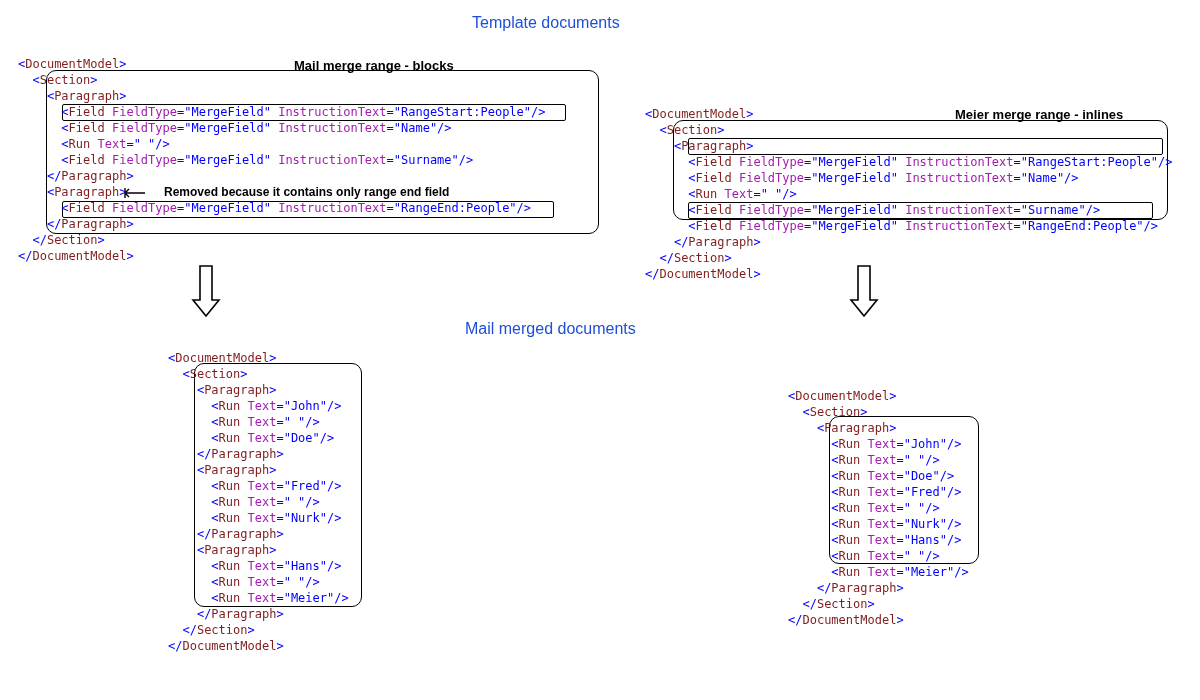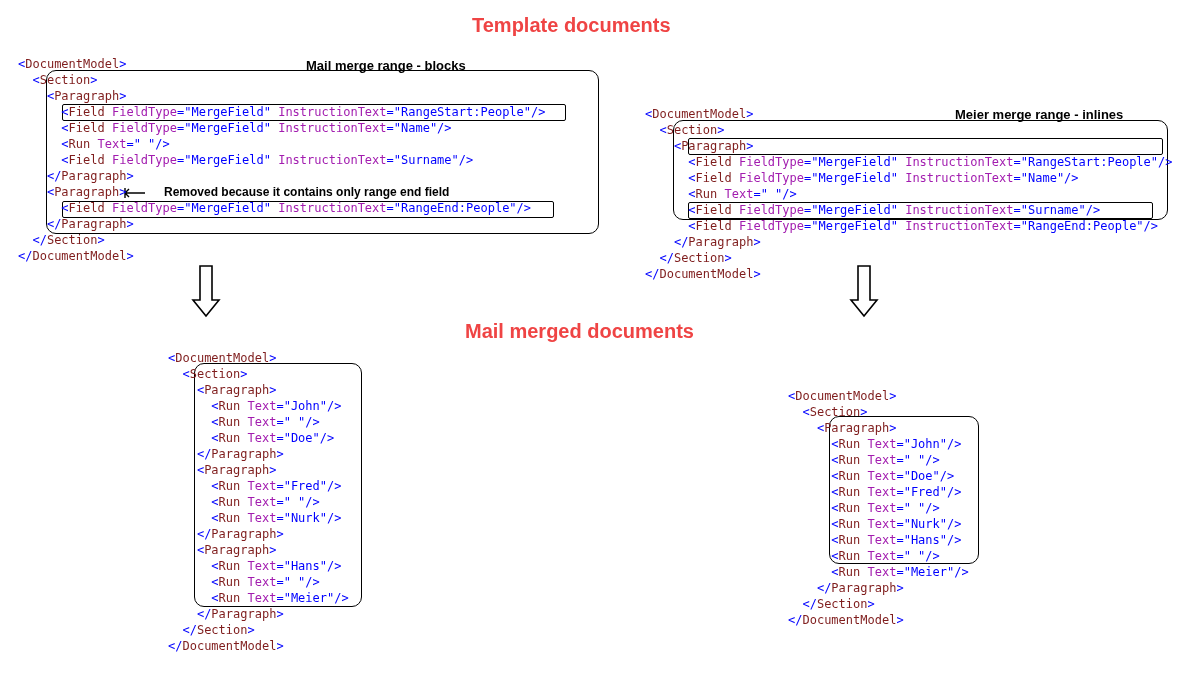--- a/index.html
+++ b/index.html
@@ -1,34 +1,34 @@
 <!DOCTYPE html>
 <html><head>
 <meta charset="utf-8">
 <style>
   *{box-sizing:border-box}
   body{margin:0;padding:0;width:1200px;height:700px;background:#fff;font-family:Consolas,monospace;font-size:12px;position:relative}
-  .heading{font-family:"Segoe UI",Arial,sans-serif;font-weight:700;font-size:20px;color:#ef4444;position:absolute}
+  .heading{font-family:"Segoe UI",Arial,sans-serif;font-weight:400;font-size:16px;color:#1d4ed8;position:absolute}
   .label{font-family:"Segoe UI",Arial,sans-serif;font-weight:700;font-size:13px;color:#000;position:absolute}
   .code{position:absolute;line-height:16px;white-space:pre}
   .box{position:absolute;border:1.5px solid #000;border-radius:10px}
   .hilite{position:absolute;border:1px solid #000;border-radius:2px}
   .arrow{position:absolute}
   
   .t-br{color:#7f1d1d}  
   .t-bl{color:#0000ff}  
   .t-rd{color:#a21caf}  
 </style>
 </head>
 <body>
 
 <div class="heading" style="left:472px;top:14px">Template documents</div>
 <div class="heading" style="left:465px;top:320px">Mail merged documents</div>
 
-<div class="label" style="left:306px;top:58px">Mail merge range - blocks</div>
+<div class="label" style="left:294px;top:58px">Mail merge range - blocks</div>
 
 <div class="box" style="left:46px;top:70px;width:553px;height:164px"></div>
 
 <div class="hilite" style="left:62px;top:104px;width:504px;height:17px"></div>
 
 <div class="hilite" style="left:62px;top:201px;width:492px;height:17px"></div>
 
 <div class="label" style="left:164px;top:185px;font-size:12px">Removed because it contains only range end field</div>
 <svg class="arrow" style="left:117px;top:186px" width="30" height="14">
     <path d="M28 7 L8 7 M8 7 L12 3 M8 7 L12 11 M8 2 L8 12" stroke="#000" stroke-width="1.4" fill="none"></path>

